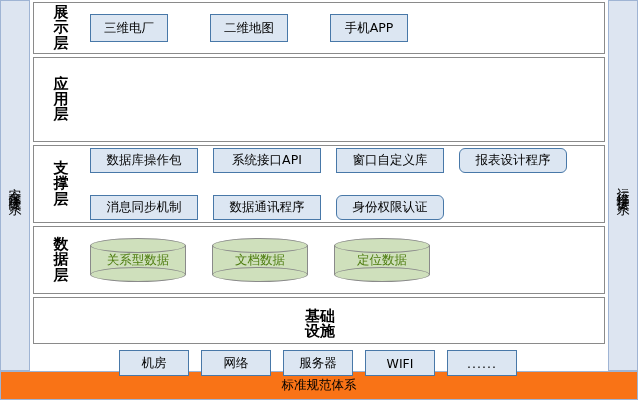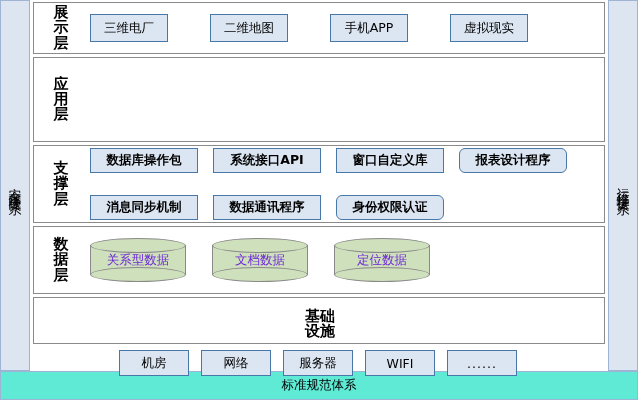--- a/index.html
+++ b/index.html
@@ -106,21 +106,21 @@
   #layer-presentation .node:last-child{margin-right:0;}
   
   #layer-application{height:85px;}
   #layer-application .layer-body{gap:6px;padding-left:4px;}
   #layer-application .node{
     height:26px;width:85px;margin-right:14px;
   }
   #layer-application .node:last-child{margin-right:0;}
   
   #layer-support{height:78px;}
-  #layer-support .layer-body{gap:22px;padding-left:4px;font-weight:bold;}
+  #layer-support .layer-body{gap:22px;padding-left:4px;}
   #layer-support .node{
     height:25px;width:108px;margin-right:15px;
   }
   #layer-support .node:last-child{margin-right:0;border-radius:6px;}
   
   #layer-data{height:68px;}
   #layer-data .layer-body{padding-left:4px;}
   #layer-data .row{gap:0;}
   .cyl{
     position:relative;
@@ -146,34 +146,34 @@
   .cyl .bottom{
     position:absolute;left:0;bottom:0;width:96px;height:15px;
     background:#cfe0bc;
     border:1px solid #8a8a8a;
     border-radius:50%;
     box-sizing:border-box;
   }
   .cyl .cyl-label{
     position:absolute;left:0;right:0;top:0;bottom:0;
     display:flex;align-items:center;justify-content:center;
-    font-size:12.5px;color:#6d28d9;white-space:nowrap;
+    font-size:12.5px;color:#4d7c0f;white-space:nowrap;
     z-index:3;
   }
   
   #layer-infra{height:47px;flex-direction:column;}
   #layer-infra .layer-body{padding-left:4px;}
   #layer-infra .node{
     height:26px;width:70px;margin-right:12px;
   }
   #layer-infra .node:last-child{margin-right:0;}
   
   #standards-bar{
     height:29px;
-    background:#5eead4;
+    background:#f97316;
     border:1px solid #9fb4d4;
     box-sizing:border-box;
     display:flex;align-items:center;justify-content:center;
     font-size:12.5px;color:#000;
     margin-top:0;
   }
   .dots{letter-spacing:1px;}
 </style>
 </head>
 <body>
@@ -194,21 +194,20 @@
             <span>展</span>
             <span>示</span>
             <span>层</span>
           </div>
         </div>
         <div class="layer-body">
           <div class="row">
             <div class="node blue">三维电厂</div>
             <div class="node blue">二维地图</div>
             <div class="node blue">手机APP</div>
-            <div class="node blue">虚拟现实</div>
           </div>
         </div>
       </div>
 
       <div class="layer" id="layer-application">
         <div class="layer-label">
           <div>
             <span>应</span>
             <span>用</span>
             <span>层</span>

